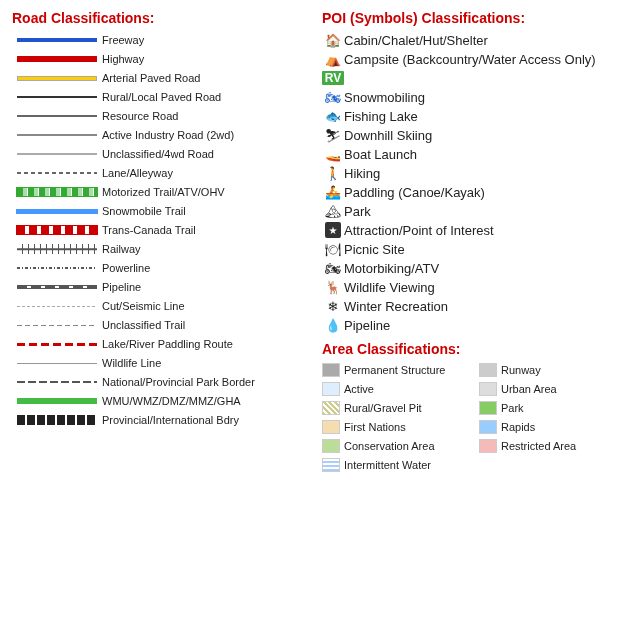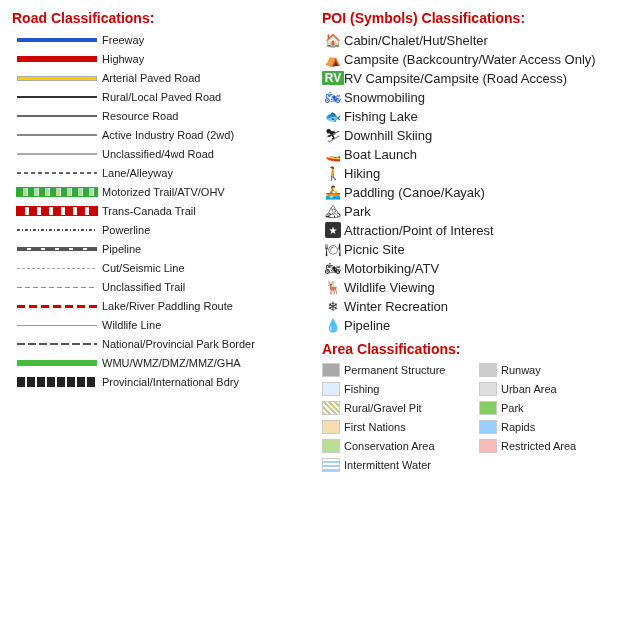--- a/index.html
+++ b/index.html
@@ -239,28 +239,40 @@
     </div>
 
     <div class="legend-item">
       <div class="legend-symbol">
         <div class="motorized-sym"></div>
       </div>
       <span class="legend-label">Motorized Trail/ATV/OHV</span>
     </div>
 
 
+    <div class="legend-item">
+      <div class="legend-symbol">
+        <div class="snowmobile-sym"></div>
+      </div>
+      <span class="legend-label">Snowmobile Trail</span>
+    </div>
 
     <div class="legend-item">
       <div class="legend-symbol">
         <div class="transcanada-sym"></div>
       </div>
       <span class="legend-label">Trans-Canada Trail</span>
     </div>
 
+    <div class="legend-item">
+      <div class="legend-symbol">
+        <div class="railway-ticks"></div>
+      </div>
+      <span class="legend-label">Railway</span>
+    </div>
 
     <div class="legend-item">
       <div class="legend-symbol">
         <div style="width:80px;height:2px;background:repeating-linear-gradient(to right,#555 0,#555 3px,transparent 3px,transparent 5px,#555 5px,#555 6px,transparent 6px,transparent 8px);"></div>
       </div>
       <span class="legend-label">Powerline</span>
     </div>
 
     <div class="legend-item">
       <div class="legend-symbol">
@@ -329,21 +341,20 @@
 
     <div class="poi-item">
       <div class="poi-symbol" style="font-size:13px;">⛺</div>
       <span class="poi-label">Campsite (Backcountry/Water Access Only)</span>
     </div>
 
     <div class="poi-item">
       <div class="poi-symbol">
         <div style="background:#44aa44;color:#fff;font-size:12px;font-weight:bold;width:26px;height:14px;display:flex;align-items:center;justify-content:center;border-radius:1px;">RV</div>
       </div>
-      <span class="poi-label">RV Campsite/Campsite (Road Access)</span>
     </div>
 
     <div class="poi-item">
       <div class="poi-symbol" style="color:#2266cc;font-size:13px;">🏍</div>
       <span class="poi-label">Snowmobiling</span>
     </div>
 
     <div class="poi-item">
       <div class="poi-symbol" style="color:#2266cc;font-size:13px;">🐟</div>
       <span class="poi-label">Fishing Lake</span>
@@ -414,21 +425,21 @@
           <div class="area-swatch swatch-permanent"></div>
           <span class="area-label">Permanent Structure</span>
         </div>
 
         <div class="area-item">
           <div class="area-swatch swatch-runway"></div>
           <span class="area-label">Runway</span>
         </div>
         <div class="area-item">
           <div class="area-swatch swatch-glacier"></div>
-          <span class="area-label">Fishing</span>
+          <span class="area-label">Active</span>
         </div>
 
         <div class="area-item">
           <div class="area-swatch swatch-urban"></div>
           <span class="area-label">Urban Area</span>
         </div>
         <div class="area-item">
           <div class="area-swatch swatch-minegravel"></div>
           <span class="area-label">Rural/Gravel Pit</span>
         </div>

